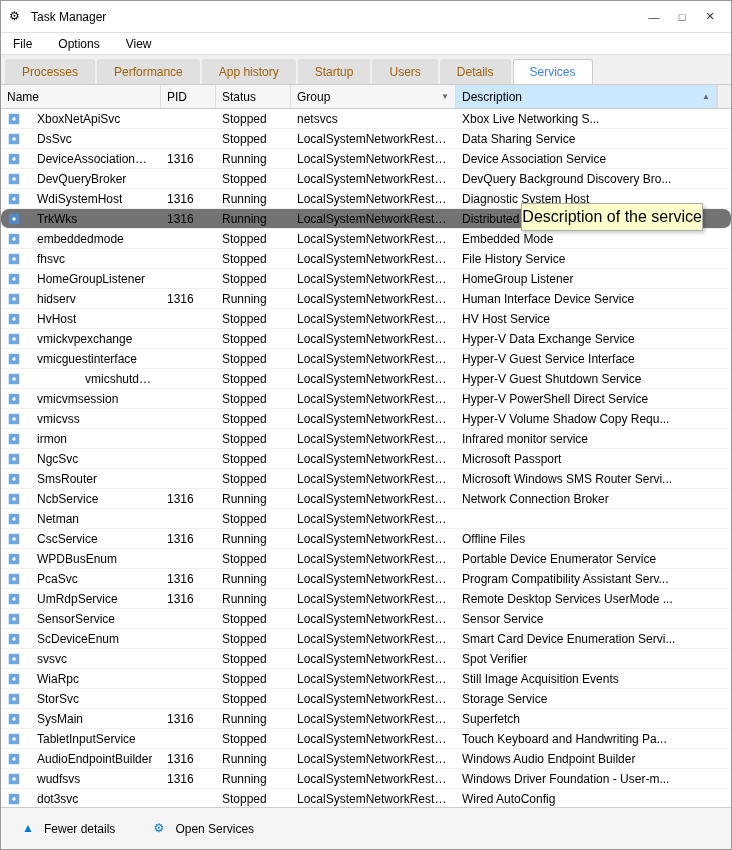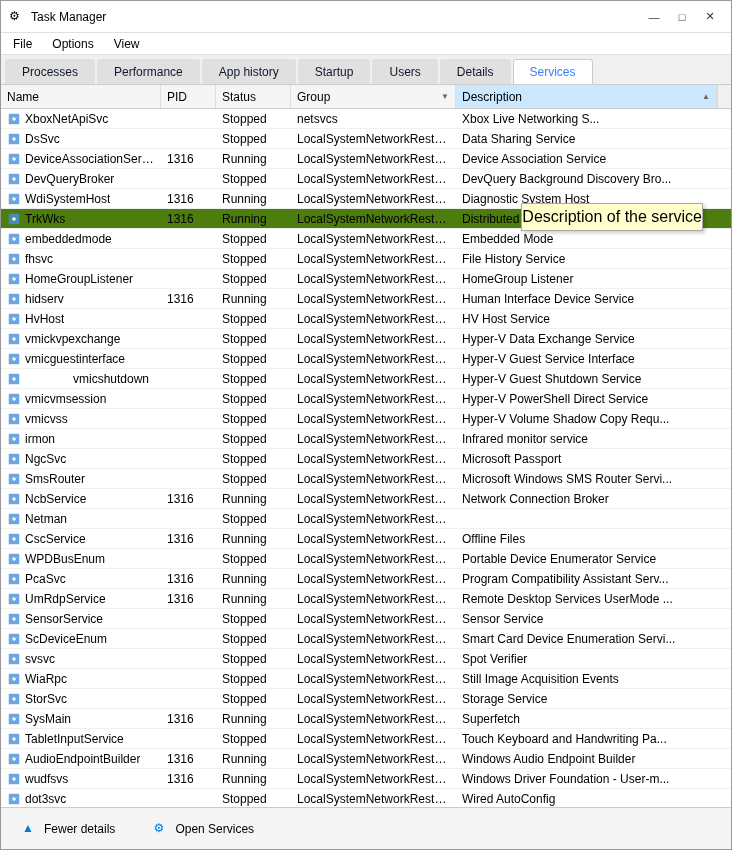--- a/index.html
+++ b/index.html
@@ -56,21 +56,21 @@
       align-items: center;
       justify-content: center;
       color: #333;
     }
     .menu-bar {
       height: 22px;
       display: flex;
       align-items: center;
       padding: 0 4px;
       border-bottom: 1px solid #e0e0e0;
-      gap: 4px;
+      gap: 10px;
     }
     .menu-item {
       padding: 2px 8px;
       font-size: 12px;
       cursor: pointer;
       color: #000;
     }
     .tabs-bar {
       display: flex;
       background: #f0f0f0;
@@ -79,21 +79,21 @@
       padding-left: 4px;
     }
     .tab {
       padding: 5px 16px;
       font-size: 12px;
       cursor: pointer;
       border: 1px solid transparent;
       border-bottom: none;
       margin-right: 2px;
       background: #e0e0e0;
-      color: #0f172a;
+      color: #a16207;
       border-radius: 3px 3px 0 0;
     }
     .tab.active {
       background: #fff;
       border-color: #ccc;
       color: #3b82f6;
       font-weight: 400;
     }
     .table-container {
       flex: 1;
@@ -133,33 +133,33 @@
       overflow-x: hidden;
       flex: 1;
     }
     .table-row {
       display: grid;
       grid-template-columns: 160px 55px 75px 165px 1fr;
       border-bottom: 1px solid #f0f0f0;
       min-height: 20px;
       align-items: center;
     }
-    .table-row.selected { background: #4d7c0f; }
+    .table-row.selected { background: #737373; border-radius: 8px; }
     .table-cell {
       padding: 2px 6px;
       font-size: 12px;
       white-space: nowrap;
       overflow: hidden;
       text-overflow: ellipsis;
       color: #000;
     }
     .name-cell {
       display: flex;
       align-items: center;
-      gap: 4px;
+      gap: 16px;
     }
     .service-icon {
       width: 14px;
       height: 14px;
       flex-shrink: 0;
     }
     .tooltip-box {
       position: absolute;
       background: #ffffcc;
       border: 1px solid #aaa;

